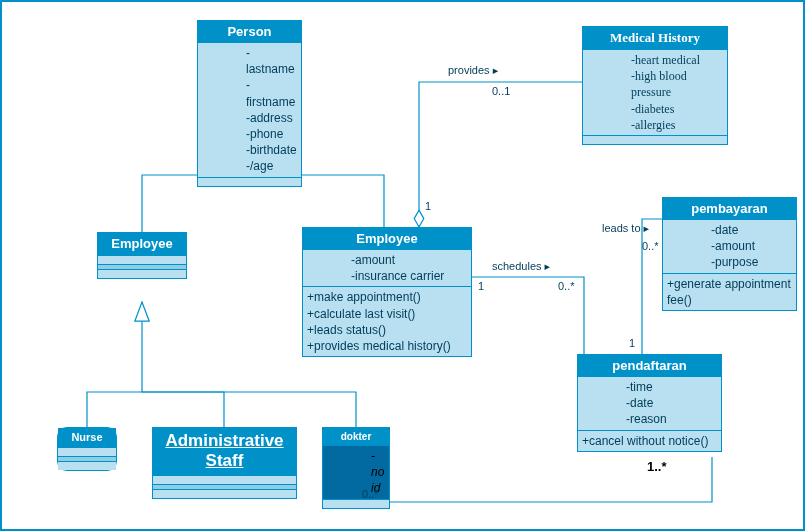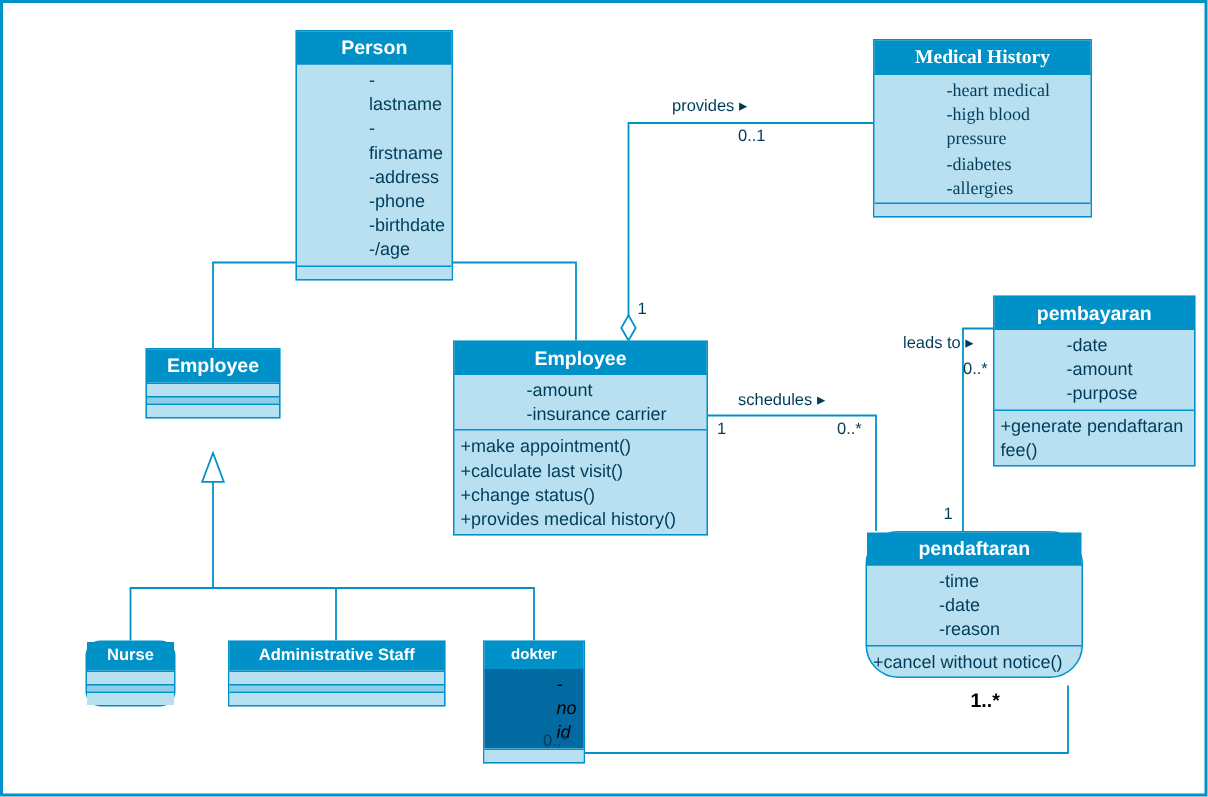--- a/index.html
+++ b/index.html
@@ -128,58 +128,58 @@
 
   <div class="uml-class" style="left:300px; top:225px; width:170px;">
     <div class="uml-title">Employee</div>
     <div class="uml-section first">
       <div>-amount</div>
       <div>-insurance carrier</div>
     </div>
     <div class="uml-section">
       <div>+make appointment()</div>
       <div>+calculate last visit()</div>
-      <div>+change status()</div>
+      <div>+leads status()</div>
       <div>+provides medical history()</div>
     </div>
   </div>
 
   <div class="uml-class" style="left:660px; top:195px; width:135px;">
     <div class="uml-title">pembayaran</div>
     <div class="uml-section first">
       <div>-date</div>
       <div>-amount</div>
       <div>-purpose</div>
     </div>
     <div class="uml-section">
-      <div>+generate pendaftaran fee()</div>
-    </div>
-  </div>
-
-  <div class="uml-class" style="left:575px; top:352px; width:145px;border-radius:22px;">
+      <div>+generate appointment fee()</div>
+    </div>
+  </div>
+
+  <div class="uml-class" style="left:575px; top:352px; width:145px;">
     <div class="uml-title">pendaftaran</div>
     <div class="uml-section first">
       <div>-time</div>
       <div>-date</div>
       <div>-reason</div>
     </div>
     <div class="uml-section">
       <div>+cancel without notice()</div>
     </div>
   </div>
 
   <div class="uml-class" style="left:55px; top:425px; width:60px;border-radius:10px;">
     <div class="uml-title" style="font-size:11px;">Nurse</div>
     <div class="empty-stripe"></div>
     <div class="empty-stripe dark"></div>
     <div class="empty-stripe"></div>
   </div>
 
   <div class="uml-class" style="left:150px; top:425px; width:145px;">
-    <div class="uml-title" style="font-size:11px;">Administrative Staff</div>
+    <div class="uml-title" style="font-size:17px;text-decoration:underline;">Administrative Staff</div>
     <div class="empty-stripe"></div>
     <div class="empty-stripe dark"></div>
     <div class="empty-stripe"></div>
   </div>
 
   <div class="uml-class" style="left:320px; top:425px; width:68px;">
     <div class="uml-title" style="font-size:10px;">dokter</div>
     <div class="uml-section first" style="background:#0369a1;color:#000;font-style:italic;">
       <div>-no id</div>
     </div>

